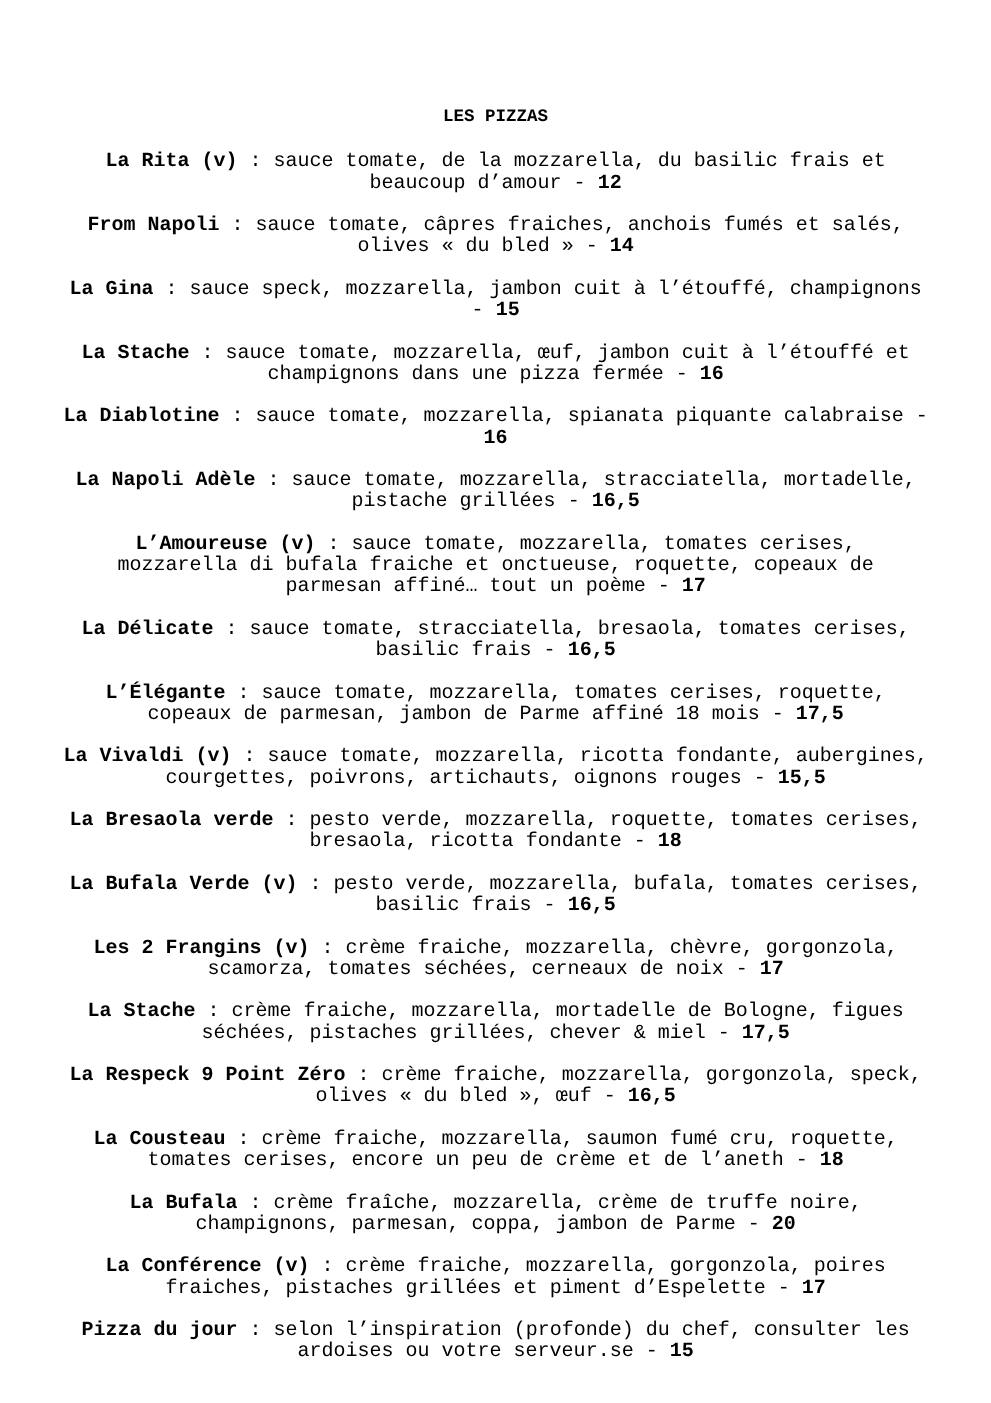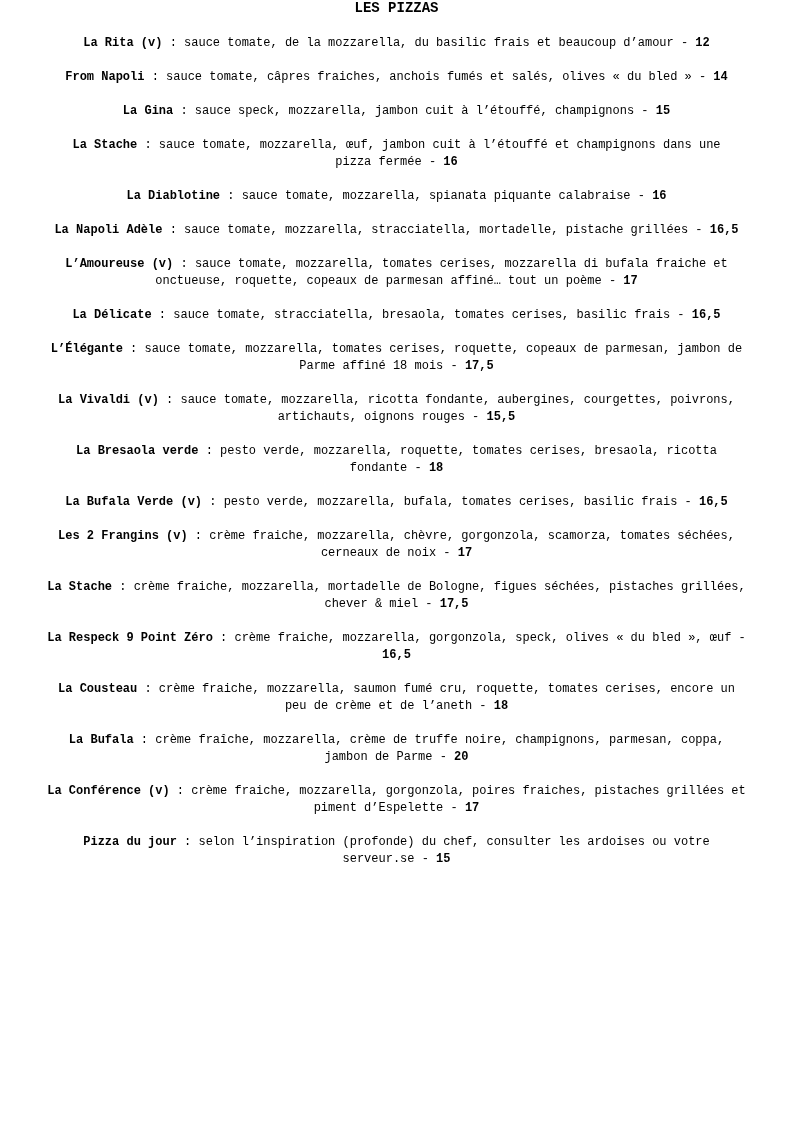--- a/index.html
+++ b/index.html
@@ -5,33 +5,33 @@
   html, body { margin: 0; padding: 0; }
   body {
     width: 793px;
     height: 1122px;
     background: #ffffff;
     color: #000000;
     position: relative;
     font-family: "Liberation Mono", "DejaVu Sans Mono", monospace;
     overflow: hidden;
   }
-  .page { }
+  .page { padding-top: 86px; }
   .title {
     font-size: 14px;
     line-height: 17px;
     font-weight: 700;
     text-align: center;
     margin: 0 0 18px 0;
     letter-spacing: 0;
   }
   .item {
     width: 700px;
     margin: 12px auto 17px auto;
-    font-size: 12px;
+    font-size: 16px;
     line-height: 17px;
     text-align: center;
     word-spacing: 0;
   }
   .item.narrow { width: 678px; }
   .b { font-weight: 700; }
   .footer {
     position: absolute;
     left: 0; right: 0;
     top: 1144px;

